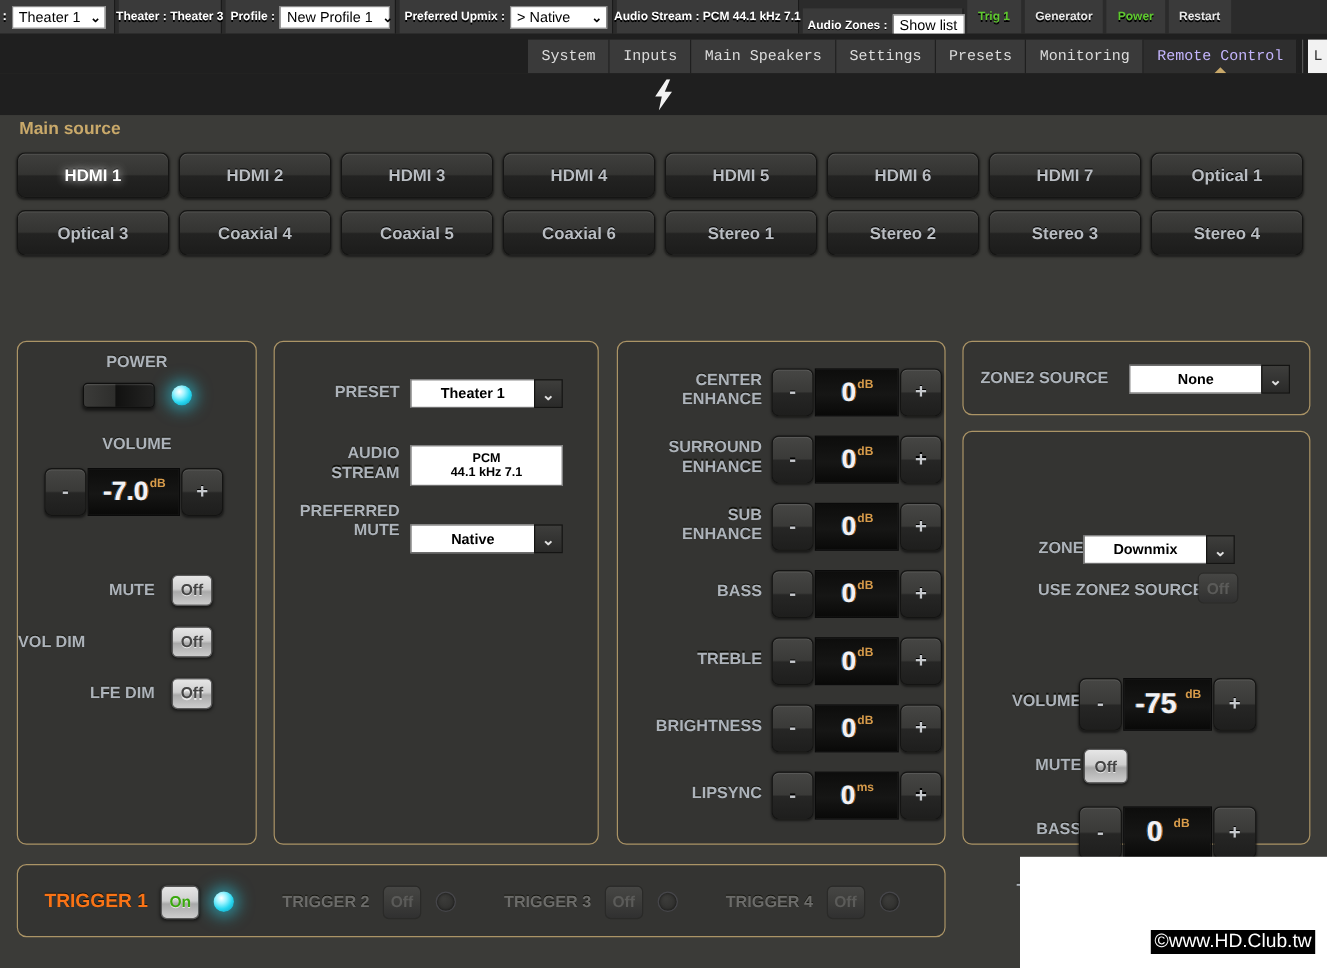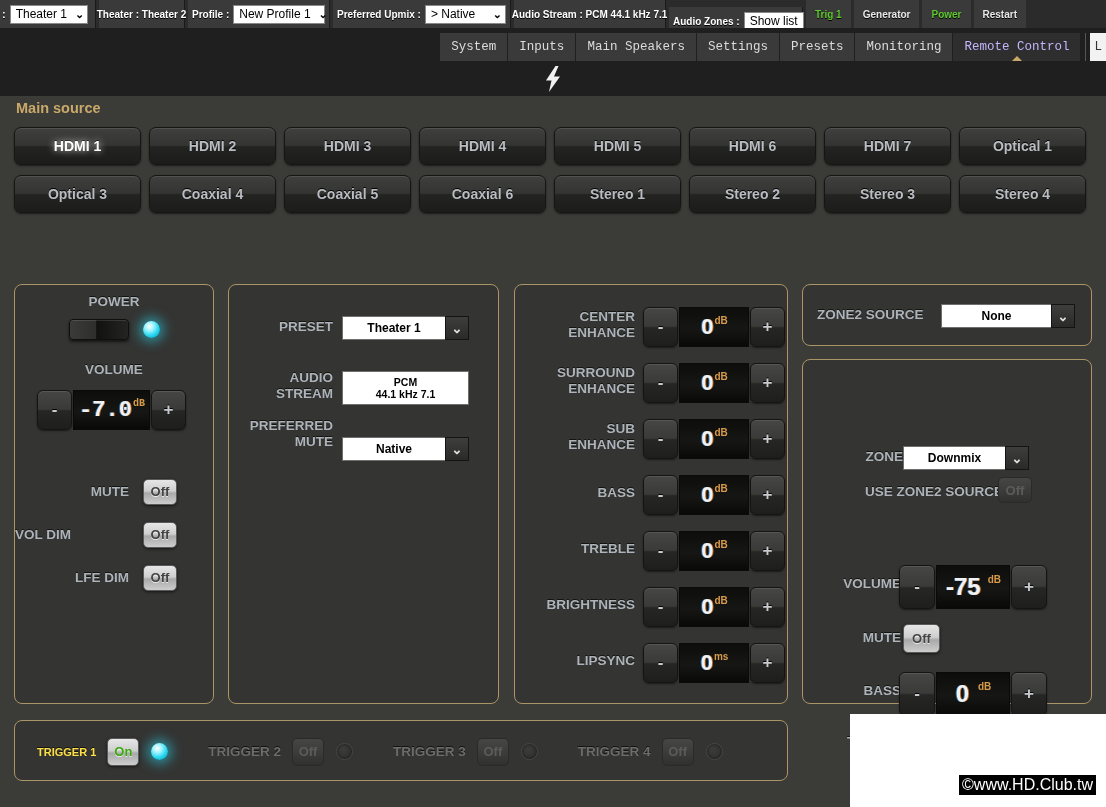--- a/index.html
+++ b/index.html
@@ -219,21 +219,21 @@
 
     <div class="tb-cell tb-cut" style="margin-left:0;width:96px;padding-left:2px;">
       <span class="tb-label" style="font-size:11px;">:</span>
       <div class="tb-select" style="width:78px;">
         <span class="txt">Theater 1</span>
         <span class="chev">⌄</span>
       </div>
     </div>
 
     <div class="tb-cell" style="width:86px;justify-content:center;">
-      <span class="tb-label" style="margin:0;">Theater : Theater 2</span>
+      <span class="tb-label" style="margin:0;">Theater : Theater 3</span>
     </div>
 
     <div class="tb-cell" style="width:142px;">
       <span class="tb-label">Profile :</span>
       <div class="tb-select" style="width:96px;">
         <span class="txt">New Profile 1</span>
         <span class="chev">⌄</span>
       </div>
     </div>
 
@@ -311,21 +311,21 @@
 
       <div style="position:absolute;left:54px;top:34px;display:flex;align-items:center;gap:14px;">
         <div class="rocker"></div>
         <div class="led"></div>
       </div>
 
       <div style="position:absolute;left:0;top:77px;width:100%;text-align:center;" class="plabel">VOLUME</div>
 
       <div class="stepper" style="position:absolute;left:22px;top:105px;">
         <div class="stepbtn">-</div>
-        <div class="readout" style="width:77px;font-family:Liberation Mono, monospace;">
+        <div class="readout" style="width:77px;">
           <span class="rv">-7.0</span>
             <span class="ru">dB</span>
         </div>
         <div class="stepbtn">+</div>
       </div>
 
       <div style="position:absolute;left:0;top:185px;width:100%;">
         <div style="display:flex;align-items:center;justify-content:flex-end;padding-right:36px;height:43px;">
           <span class="plabel" style="margin-right:14px;">MUTE</span>
           <span class="pill">Off</span>
@@ -489,21 +489,21 @@
             <span class="rv" style="font-size:24px;">0</span>
             <span class="ru" style="margin-left:8px;top:-8px;">dB</span>
           </div>
         <div class="stepbtn" style="width:36px;height:44px;">+</div>
       </div>
     </div>
 
     <div class="panel" style="left:14px; top:624px; width:774px; height:61px;">
       <div style="position:absolute;left:22px;top:0;height:61px;display:flex;align-items:center;">
 
-        <span class="plabel" style="color:#fde047;font-size:11px;margin-right:11px;">TRIGGER 1</span>
+        <span class="plabel" style="color:#f97316;font-size:16px;margin-right:11px;">TRIGGER 1</span>
         <span class="pill on" style="width:32px;height:28px;margin-right:12px;">On</span>
         <span class="led" style="margin-right:40px;"></span>
 
         <span class="plabel" style="color:#6c6c6a;font-size:13.5px;margin-right:11px;">TRIGGER 2</span>
         <span class="pill disabled" style="width:32px;height:28px;margin-right:12px;">Off</span>
         <span class="led off" style="margin-right:40px;"></span>
 
         <span class="plabel" style="color:#6c6c6a;font-size:13.5px;margin-right:11px;">TRIGGER 3</span>
         <span class="pill disabled" style="width:32px;height:28px;margin-right:12px;">Off</span>
         <span class="led off" style="margin-right:40px;"></span>

